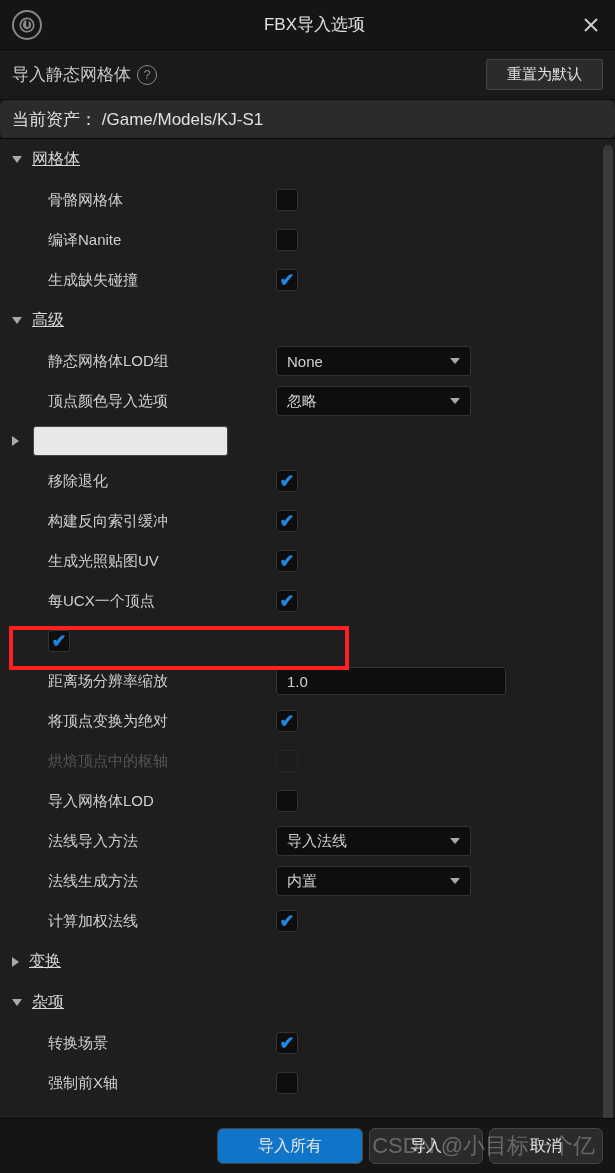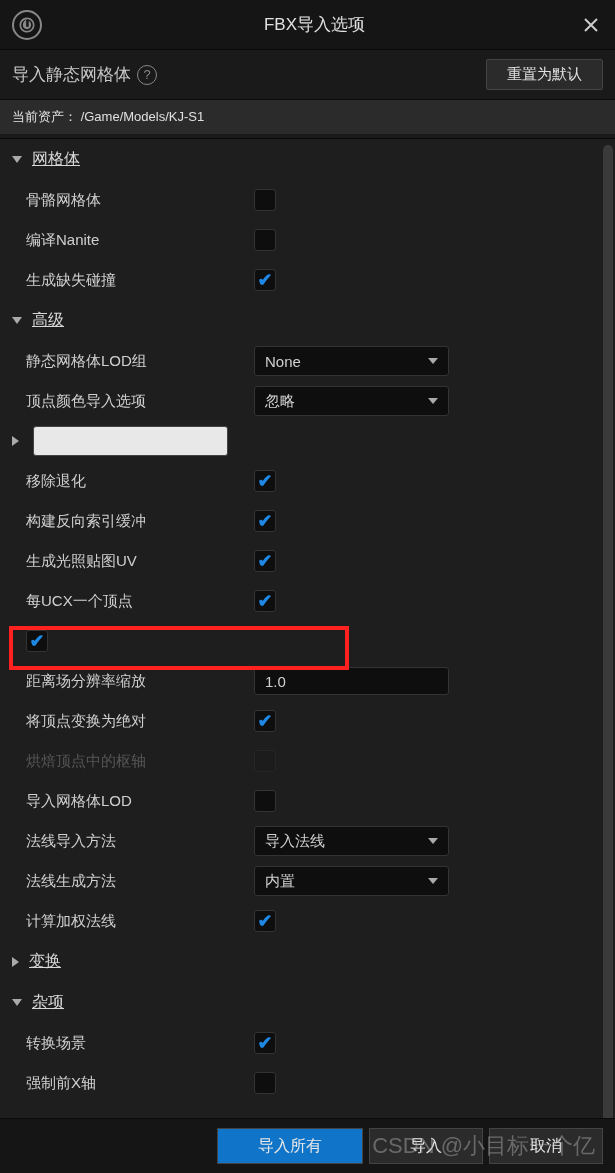--- a/index.html
+++ b/index.html
@@ -59,22 +59,23 @@
       border: 1px solid #444;
       color: #e0e0e0;
       padding: 5px 20px;
       font-size: 15px;
       cursor: pointer;
       border-radius: 2px;
     }
     .asset-path {
       background: #2b2b2b;
       padding: 8px 12px;
-      font-size: 13px;
+      font-size: 17px;
       color: #e0e0e0;
+      border-radius: 7px;
     }
     .content {
       position: absolute;
       top: 138px;
       bottom: 54px;
       left: 0; right: 0;
       background: #1e1e1e;
       overflow: hidden;
       border: 1px solid #0a0a0a;
       border-left: none;
@@ -111,21 +112,21 @@
       border-top: 5px solid transparent;
       border-bottom: 5px solid transparent;
       border-left: 7px solid #aaa;
     }
     .row {
       display: flex;
       align-items: center;
       height: 40px;
       padding-left: 30px;
     }
-    .row.sub { padding-left: 26px; }
+    .row.sub { padding-left: 48px; }
     .row-label { flex: 0 0 228px; color: #d0d0d0; }
     .row-label.disabled { color: #555; }
     .row-control { flex: 1; display: flex; align-items: center; }
     .checkbox {
       width: 22px; height: 22px;
       background: #0e0e0e;
       border: 1px solid #333;
       border-radius: 3px;
       display: flex;
       align-items: center;
@@ -158,21 +159,21 @@
       border: 1px solid #444;
       border-radius: 3px;
       height: 30px;
       width: 195px;
     }
     .numinput {
       background: #0e0e0e;
       border: 1px solid #333;
       border-radius: 3px;
       height: 28px;
-      width: 195px;
+      width: 230px;
       color: #d0d0d0;
       padding: 0 10px;
       font-size: 15px;
     }
     .vertex-color-row {
       display: flex;
       align-items: center;
       height: 40px;
       padding-left: 12px;
     }
@@ -197,21 +198,21 @@
       justify-content: flex-end;
       padding: 0 12px;
       gap: 6px;
     }
     .footer button {
       height: 36px;
       border: 1px solid #444;
       color: #e8e8e8;
       font-size: 16px;
       cursor: pointer;
-      border-radius: 0;
+      border-radius: 6px;
       padding: 4px 40px;
     }
     .btn-primary { background: #1074c8; border-color: #1074c8; }
     .btn-default { background: #2b2b2b; }
     .watermark {
       position: absolute;
       bottom: 12px;
       right: 20px;
       color: rgba(180,180,180,0.45);
       font-size: 22px;

